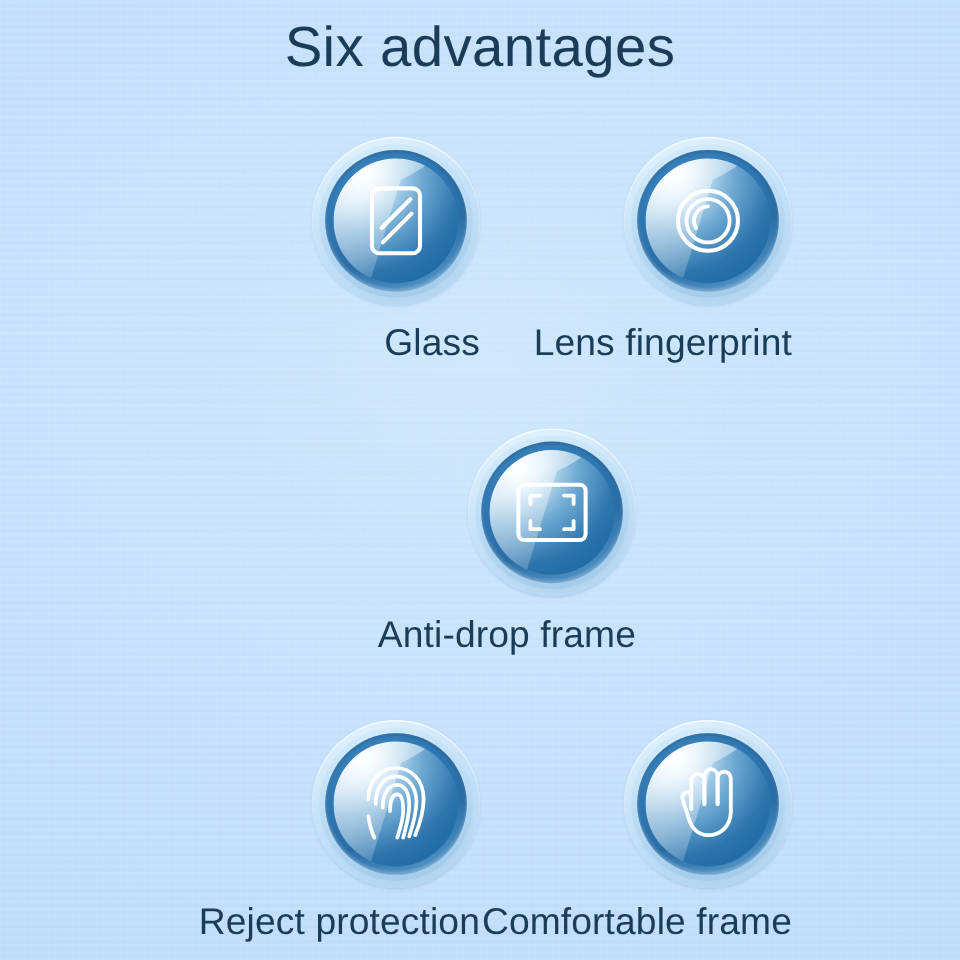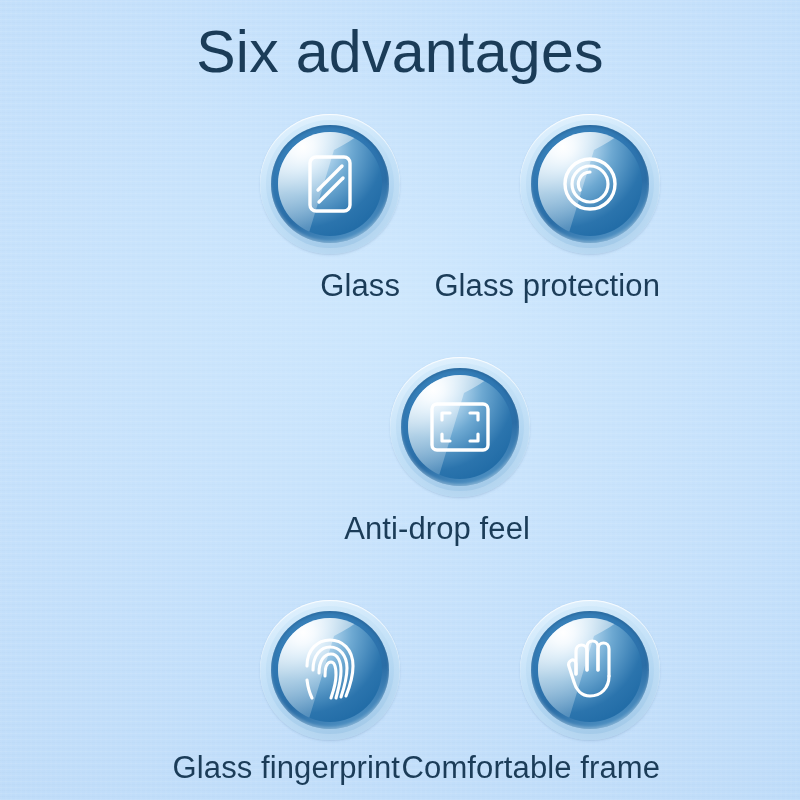--- a/index.html
+++ b/index.html
@@ -50,25 +50,25 @@
       radial-gradient(130% 95% at 50% 38%,
         rgba(215,238,255,0.55) 0%,
         rgba(205,231,252,0.18) 45%,
         rgba(160,198,235,0.14) 80%,
         rgba(150,190,230,0.22) 100%);
   }
 
   
   .title {
     position: absolute;
-    top: 19px;
+    top: 6px;
     left: 0;
     width: 800px;
     text-align: center;
-    font-size: 59px;
+    font-size: 47px;
     line-height: 66px;
     font-weight: 400;
     color: #1b3c58;
     letter-spacing: 0.3px;
     z-index: 5;
   }
 
   
   .grid {
     position: absolute;
@@ -263,21 +263,21 @@
           <div class="btn-icon">
             <svg viewBox="0 0 104 104">
               <g fill="none" stroke="#ffffff" stroke-linecap="round">
                 <circle cx="52" cy="52" r="25" stroke-width="3.4"></circle>
                 <circle cx="52" cy="52" r="18" stroke-width="3.2"></circle>
                 <path d="M52 40 A12 12 0 0 0 42 58" stroke-width="3.2"></path>
               </g>
             </svg>
           </div>
         </div>
-        <div class="label">Glass protection</div>
+        <div class="label">Lens fingerprint</div>
       </div>
     </div>
 
     <div class="row row2">
 
 
       <div class="cell">
         <div class="btn-wrap">
           <div class="btn-shadow"></div>
           <div class="btn-halo"></div>
@@ -293,21 +293,21 @@
               <g fill="none" stroke="#ffffff" stroke-linecap="round" stroke-linejoin="round">
                 <rect x="24" y="29" width="56" height="46" rx="5" ry="5" stroke-width="3.4"></rect>
                 <path d="M34 45 V38 H42" stroke-width="3.2"></path>
                 <path d="M70 45 V38 H62" stroke-width="3.2"></path>
                 <path d="M34 59 V66 H42" stroke-width="3.2"></path>
                 <path d="M70 59 V66 H62" stroke-width="3.2"></path>
               </g>
             </svg>
           </div>
         </div>
-        <div class="label">Anti-drop feel</div>
+        <div class="label">Anti-drop frame</div>
       </div>
     </div>
 
     <div class="row row3">
 
       <div class="cell">
         <div class="btn-wrap">
           <div class="btn-shadow"></div>
           <div class="btn-halo"></div>
           <div class="btn-ring2"></div>
@@ -322,21 +322,21 @@
               <g fill="none" stroke="#ffffff" stroke-width="3.1" stroke-linecap="round">
                 <path d="M29 48 C29 31 40 22 52 22 C64 22 75 31 75 48 C75 58 72 68 68 78"></path>
                 <path d="M35 52 C35 37 43 29 52 29 C62 29 69 38 69 50 C69 60 66 70 63 79"></path>
                 <path d="M41 55 C41 43 46 36 53 36 C60 36 63 44 63 53 C63 63 60 72 58 80"></path>
                 <path d="M47 58 C47 50 49 44 53 44 C57 44 58 50 58 57 C58 66 55 74 53 80"></path>
                 <path d="M29 62 C30 70 32 76 34 80"></path>
               </g>
             </svg>
           </div>
         </div>
-        <div class="label">Glass fingerprint</div>
+        <div class="label">Reject protection</div>
       </div>
 
       <div class="cell">
         <div class="btn-wrap">
           <div class="btn-shadow"></div>
           <div class="btn-halo"></div>
           <div class="btn-ring2"></div>
           <div class="btn-bezel"></div>
           <div class="btn-face">
             <svg class="btn-gloss" viewBox="0 0 104 104">

